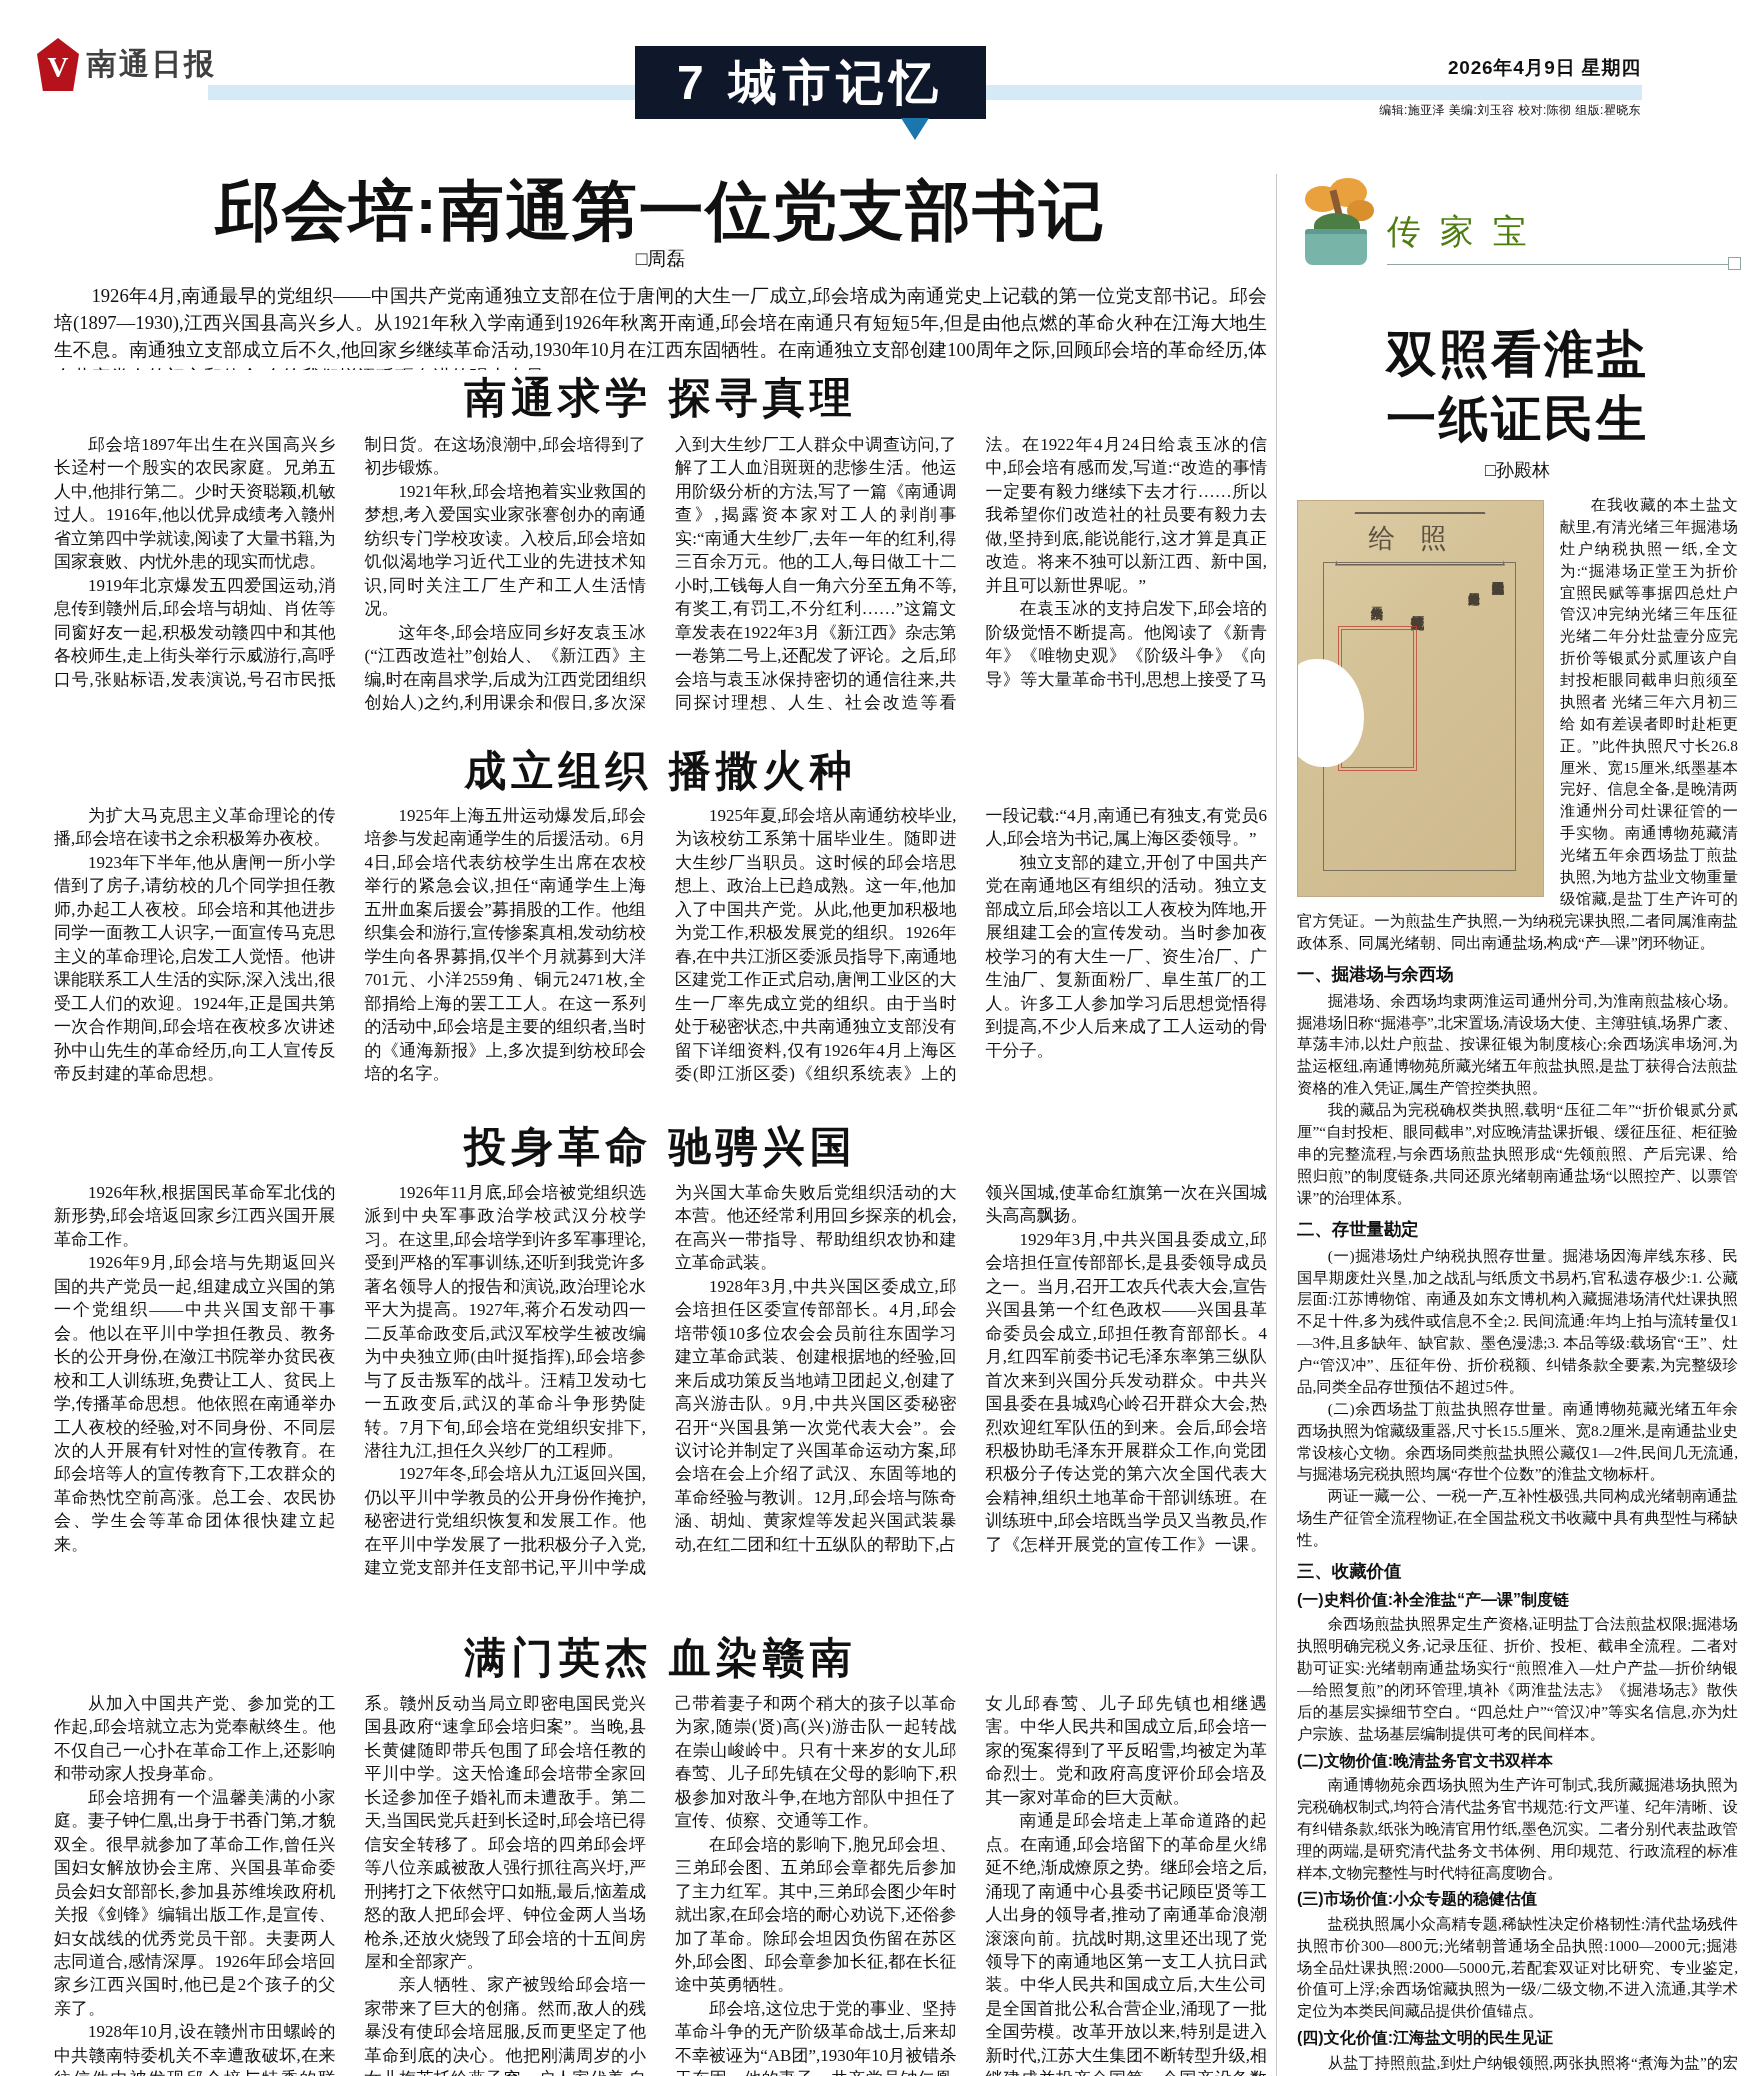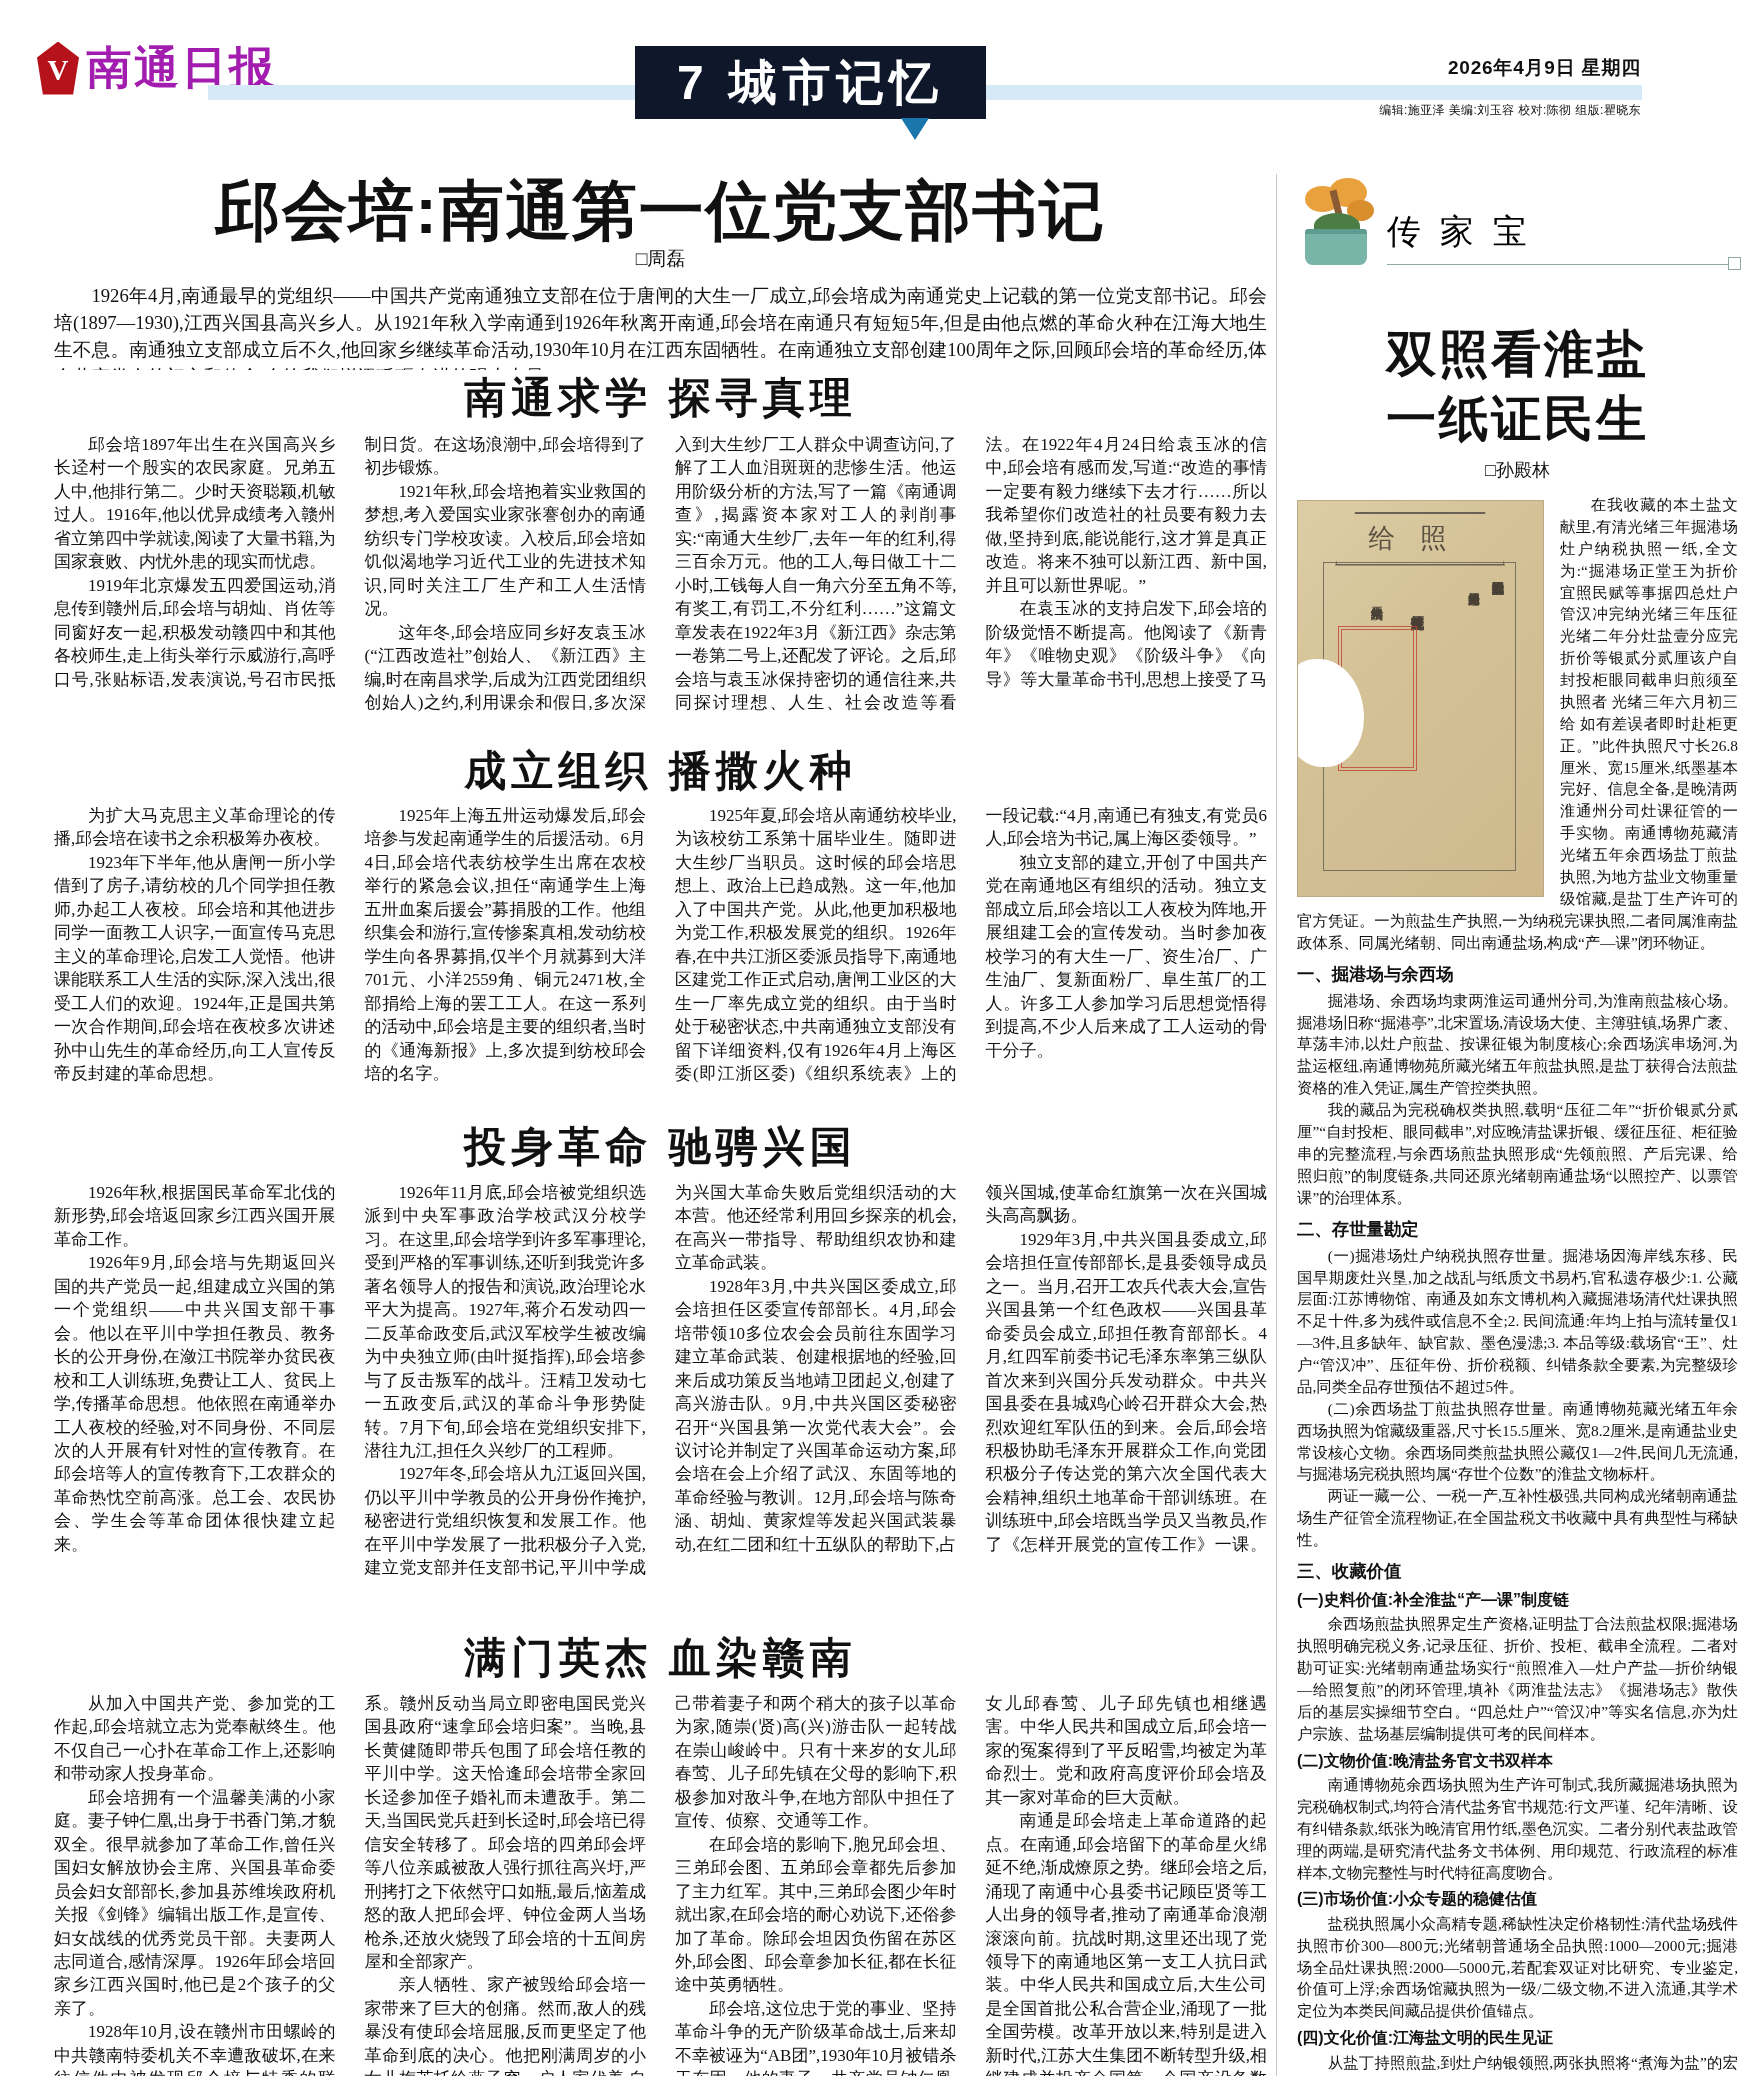--- a/index.html
+++ b/index.html
@@ -6,22 +6,22 @@
   #page{position:relative;width:1763px;height:2537px;background:#ffffff;overflow:hidden;
         font-family:"Liberation Sans",sans-serif;color:#111;}
   .abs{position:absolute;}
 
   
   #logo{left:37px;top:38px;display:flex;align-items:center;gap:7.5px;}
   #logo .glyph{width:42px;height:53px;background:#b5121b;
       clip-path:polygon(50% 0,100% 30%,86% 100%,14% 100%,0 30%);position:relative;}
   #logo .glyph span{position:absolute;left:50%;top:54%;transform:translate(-50%,-50%);
       color:#fff;font-weight:900;font-size:29px;font-family:"Liberation Serif",serif;}
-  #logo .name{font-family:"Liberation Serif",serif;font-weight:900;font-size:45px;
-      color:#a21caf;letter-spacing:2.5px;}
+  #logo .name{font-family:"Liberation Serif",serif;font-weight:900;font-size:30px;
+      color:#404040;letter-spacing:2.5px;}
   #band{left:208px;top:85px;width:1434px;height:15px;background:#d6e9f6;}
   #banner{left:635px;top:46px;width:351px;height:73px;background:#0f172a;color:#fff;
       display:flex;align-items:center;justify-content:center;font-size:48px;font-weight:bold;
       letter-spacing:5.8px;}
   #banner:after{content:"";position:absolute;left:266px;bottom:-21px;
       border-left:14px solid transparent;border-right:14px solid transparent;
       border-top:22.4px solid #1a76ad;}
   #date-line{top:55px;right:122px;font-size:19px;font-weight:bold;letter-spacing:0.8px;}
   #staff-line{top:102px;right:122px;font-size:12px;letter-spacing:0.4px;}
 
@@ -50,21 +50,21 @@
       border-radius:3.3px 3.3px 7.5px 7.5px;border-top:5px solid #5d9a8f;}
   #bonsai .mound{position:absolute;left:16.6px;bottom:27px;width:46px;height:25px;background:#4c7d45;
       border-radius:50% 50% 0 0;}
   #bonsai .trunk{position:absolute;left:36px;bottom:46px;width:6.6px;height:29px;background:#8a5a33;
       transform:rotate(-14deg);}
   #bonsai .fol1,#bonsai .fol2,#bonsai .fol3{position:absolute;border-radius:50%;background:#e8a13c;}
   #bonsai .fol1{left:7.5px;top:7.5px;width:35px;height:26.6px;}
   #bonsai .fol2{left:32px;top:0px;width:38px;height:29px;}
   #bonsai .fol3{left:50px;top:21.6px;width:26.6px;height:21px;background:#d98f2e;}
   #sb-label-wrap{flex:1;position:relative;padding-bottom:10px;}
-  #sb-label{font-size:34px;letter-spacing:19px;color:#000000;font-family:"Liberation Serif",serif;}
+  #sb-label{font-size:34px;letter-spacing:19px;color:#4d7c0f;font-family:"Liberation Serif",serif;}
   #sb-label-wrap .line{position:absolute;left:0;bottom:0;width:100%;height:1.2px;background:#8fa7a3;}
   #sb-label-wrap .endbox{position:absolute;right:-2.5px;bottom:-5px;width:10.8px;height:10.8px;
       border:1.7px solid #8fa7a3;background:#fff;}
   #sb-title{top:322px;text-align:center;font-size:50px;font-weight:900;line-height:1.3;letter-spacing:2.5px;}
   #sb-author{top:458px;text-align:center;font-size:18px;}
   #sb-article{top:494px;height:1877px;overflow:hidden;font-family:"Liberation Serif",serif;
       font-size:15.4px;line-height:1.42;text-align:justify;}
   #sb-article p{margin:0;text-indent:2em;}
   #sb-article .sb-h{font-family:"Liberation Sans",sans-serif;font-weight:bold;font-size:17.4px;
       text-indent:0;margin:8.3px 0 3.3px;}

